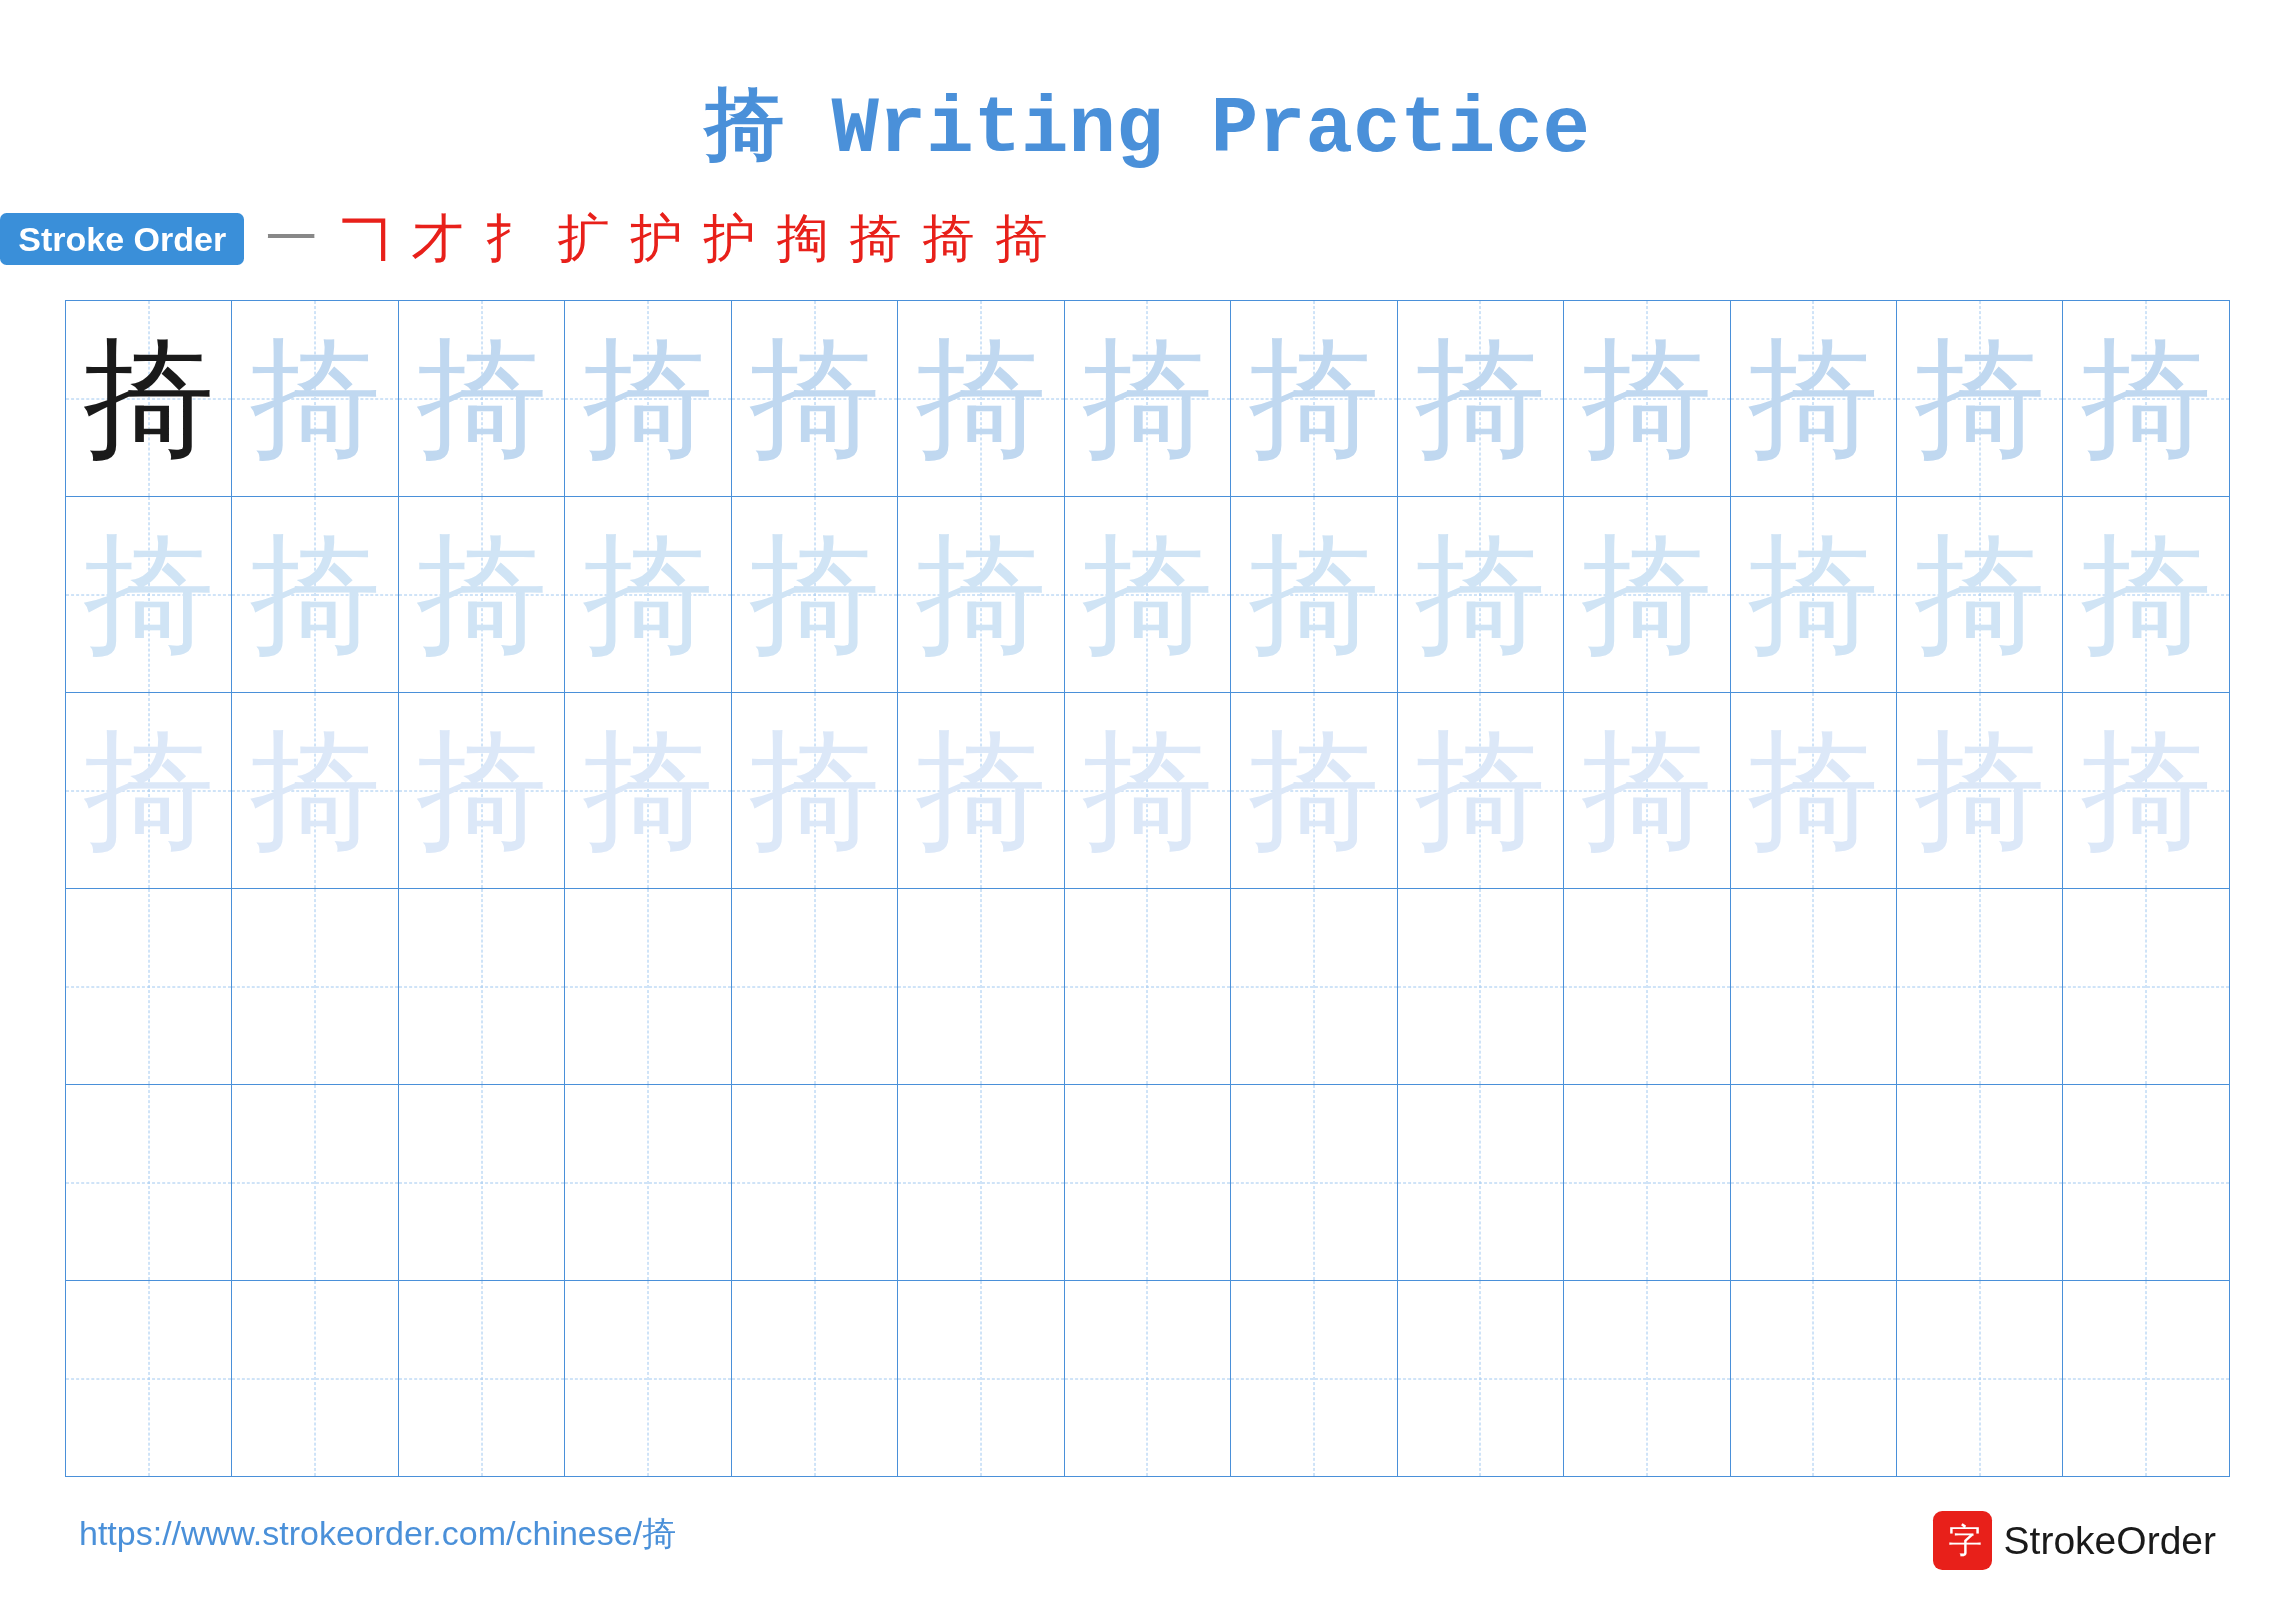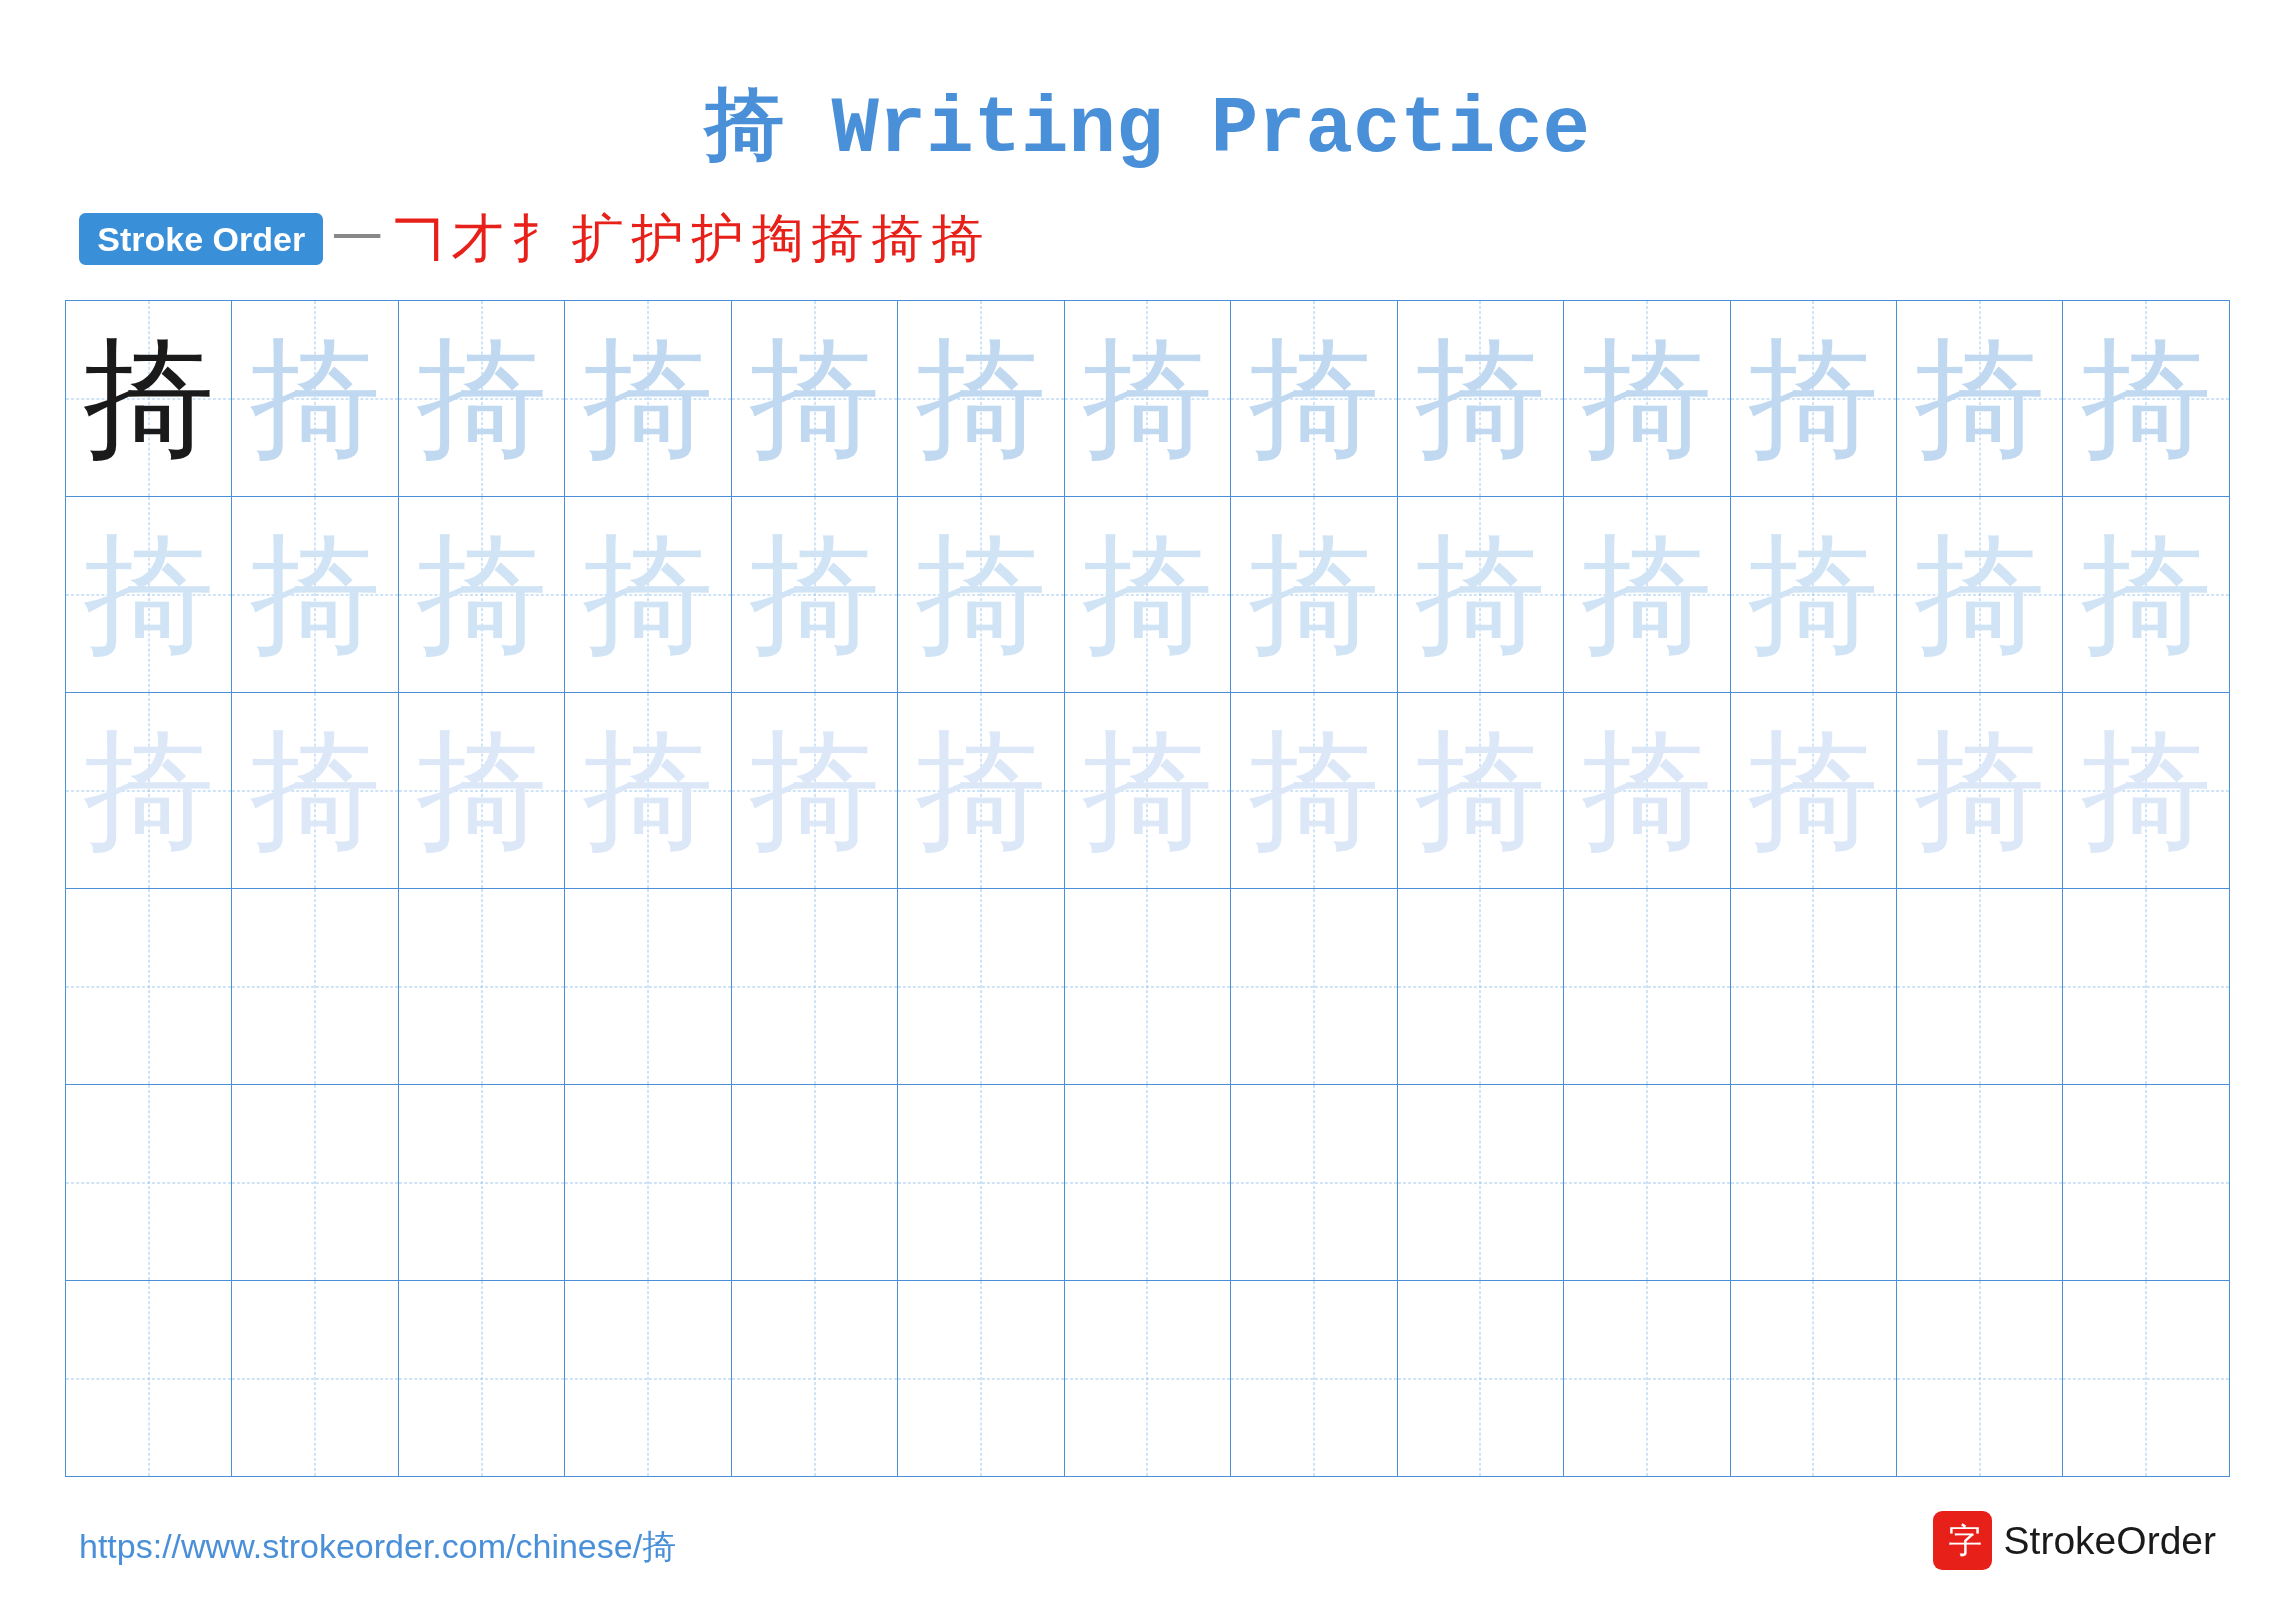--- a/index.html
+++ b/index.html
@@ -22,23 +22,22 @@
     #page-title span {
       font-size: 79px;
       color: #4a90d9;
       font-family: Liberation Mono, monospace;
       font-weight: bold;
     }
 
     #stroke-order-row {
       display: flex;
       align-items: center;
-      padding-left: 79px;
       margin-bottom: 26px;
-      gap: 8px;
+      gap: 21px;
     }
 
     #stroke-order-badge {
       background: #3a8fd9;
       color: white;
       font-size: 34px;
       font-family: Arial, sans-serif;
       font-weight: bold;
       padding: 6.5px 18.3px;
       border-radius: 6.5px;
@@ -138,21 +137,21 @@
       position: relative;
       z-index: 1;
     }
 
     #footer {
       position: absolute;
       bottom: 52px;
       left: 0;
       right: 0;
       display: flex;
-      align-items: flex-end;
+      align-items: flex-start;
       justify-content: space-between;
       padding: 0 79px;
     }
 
     #footer-url {
       font-size: 34px;
       color: #4a90d9;
       font-family: Arial, sans-serif;
     }
 

